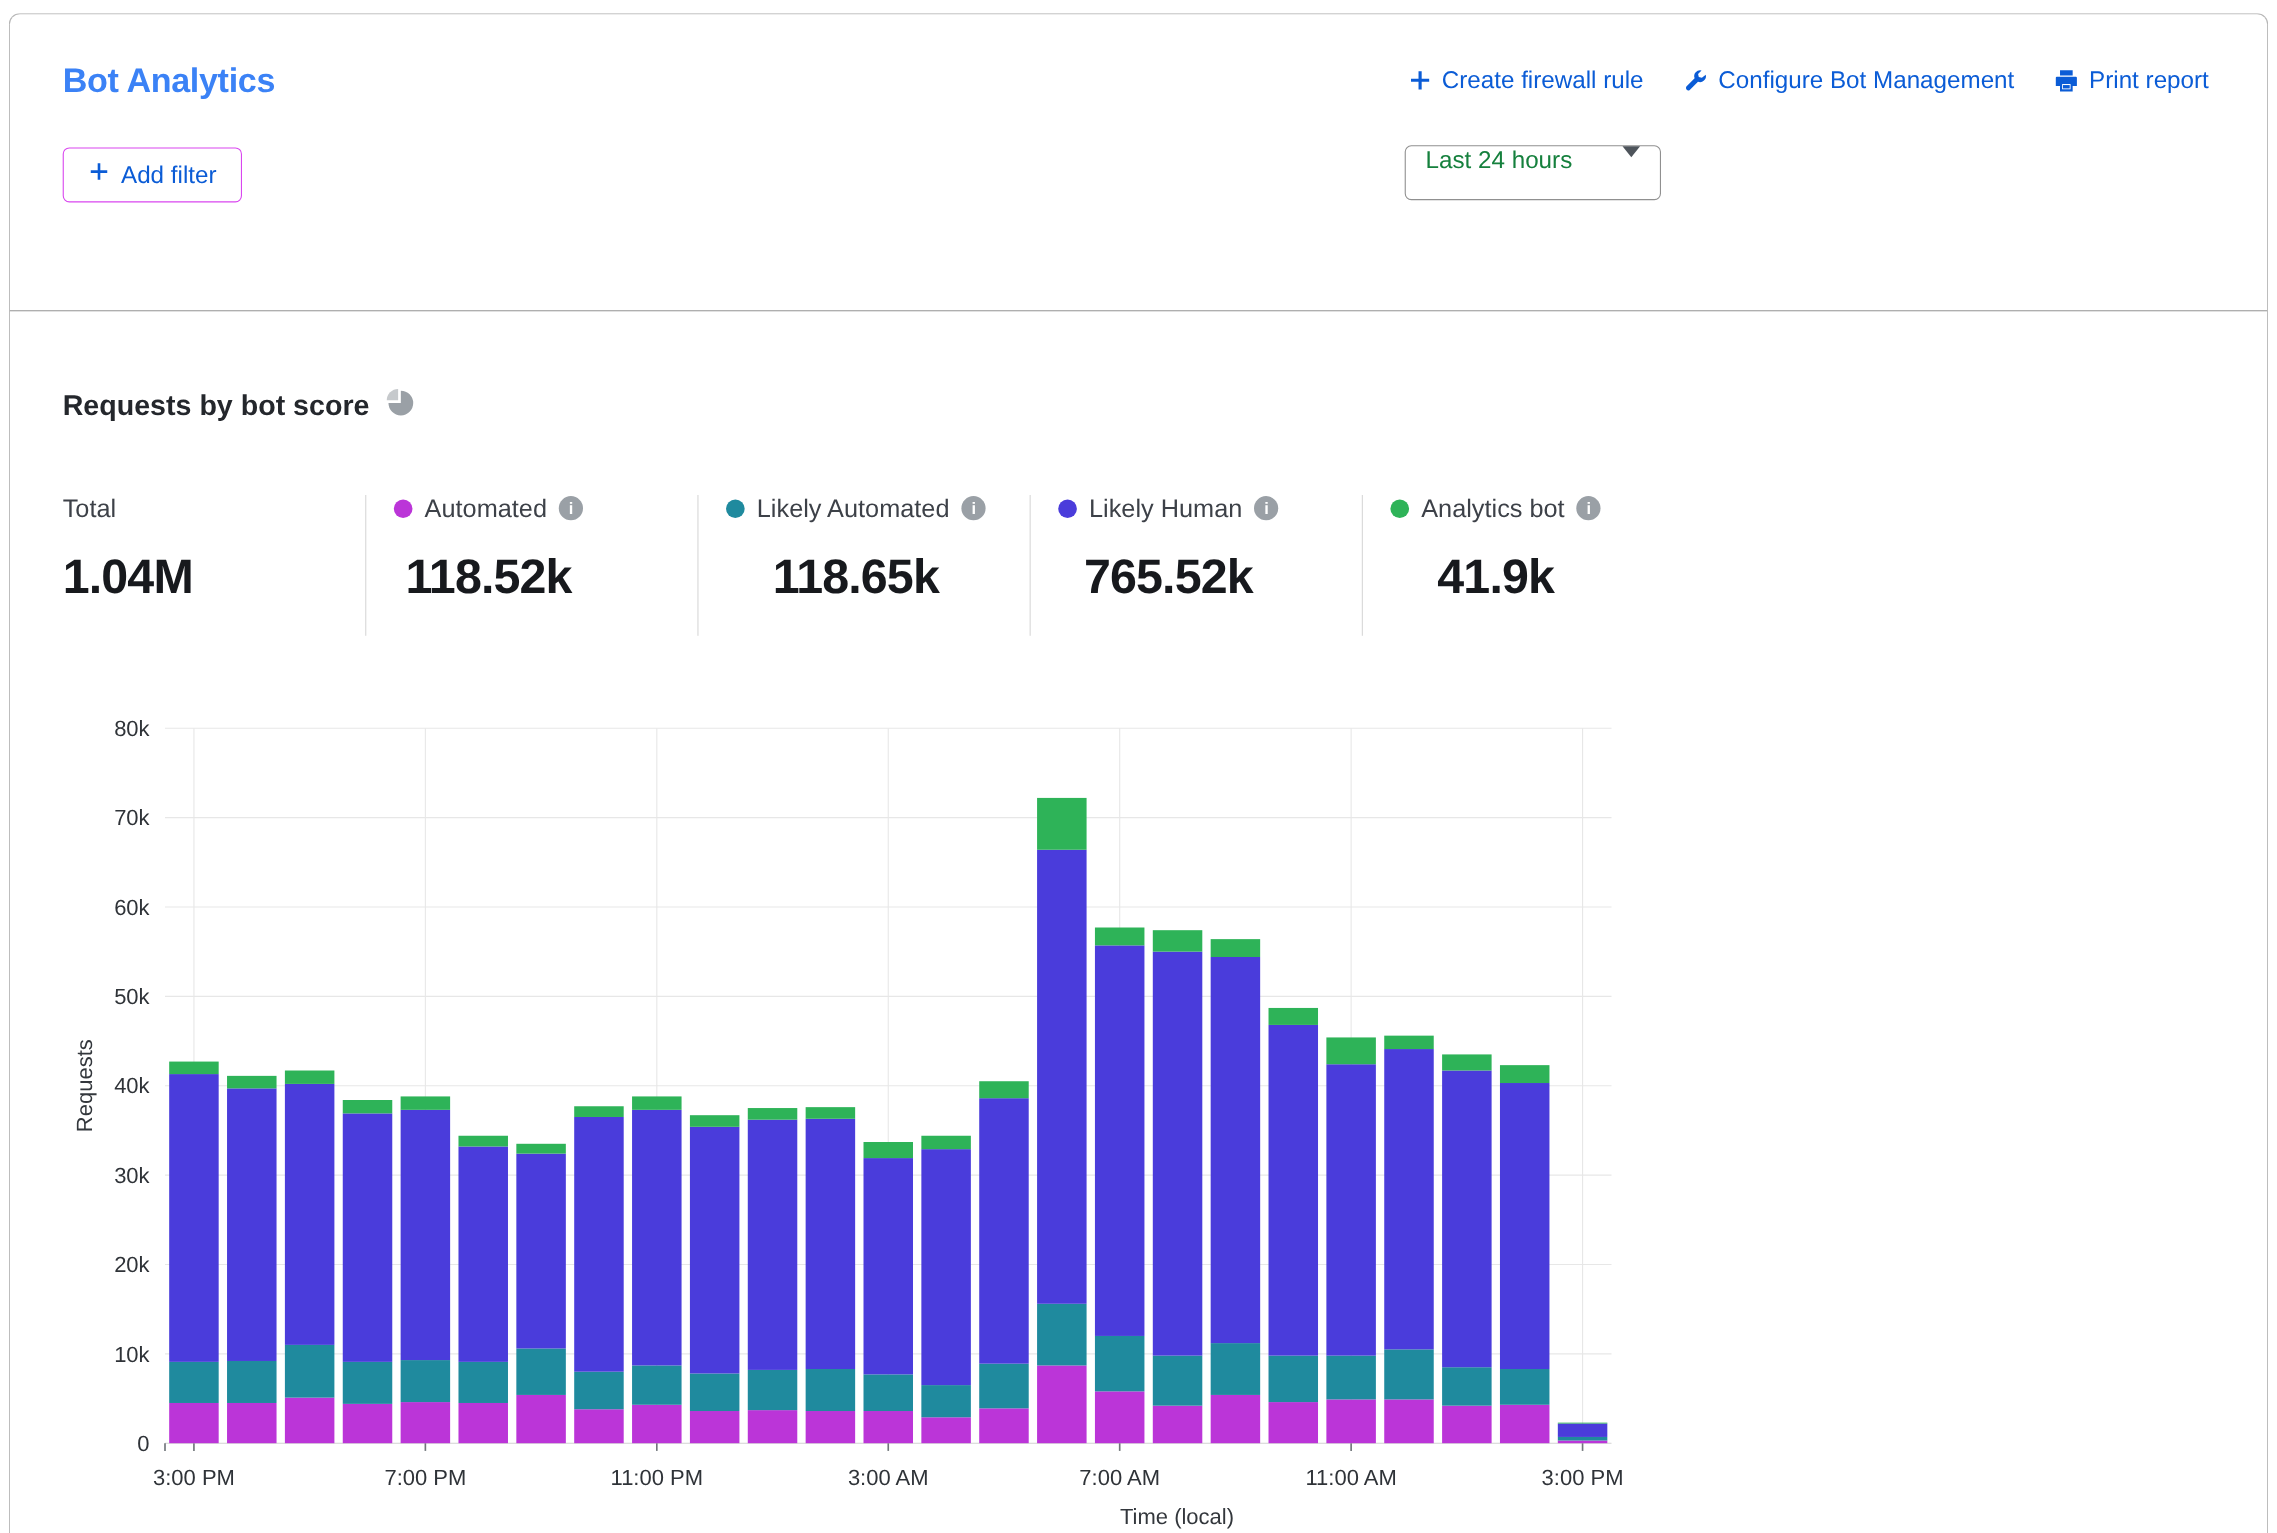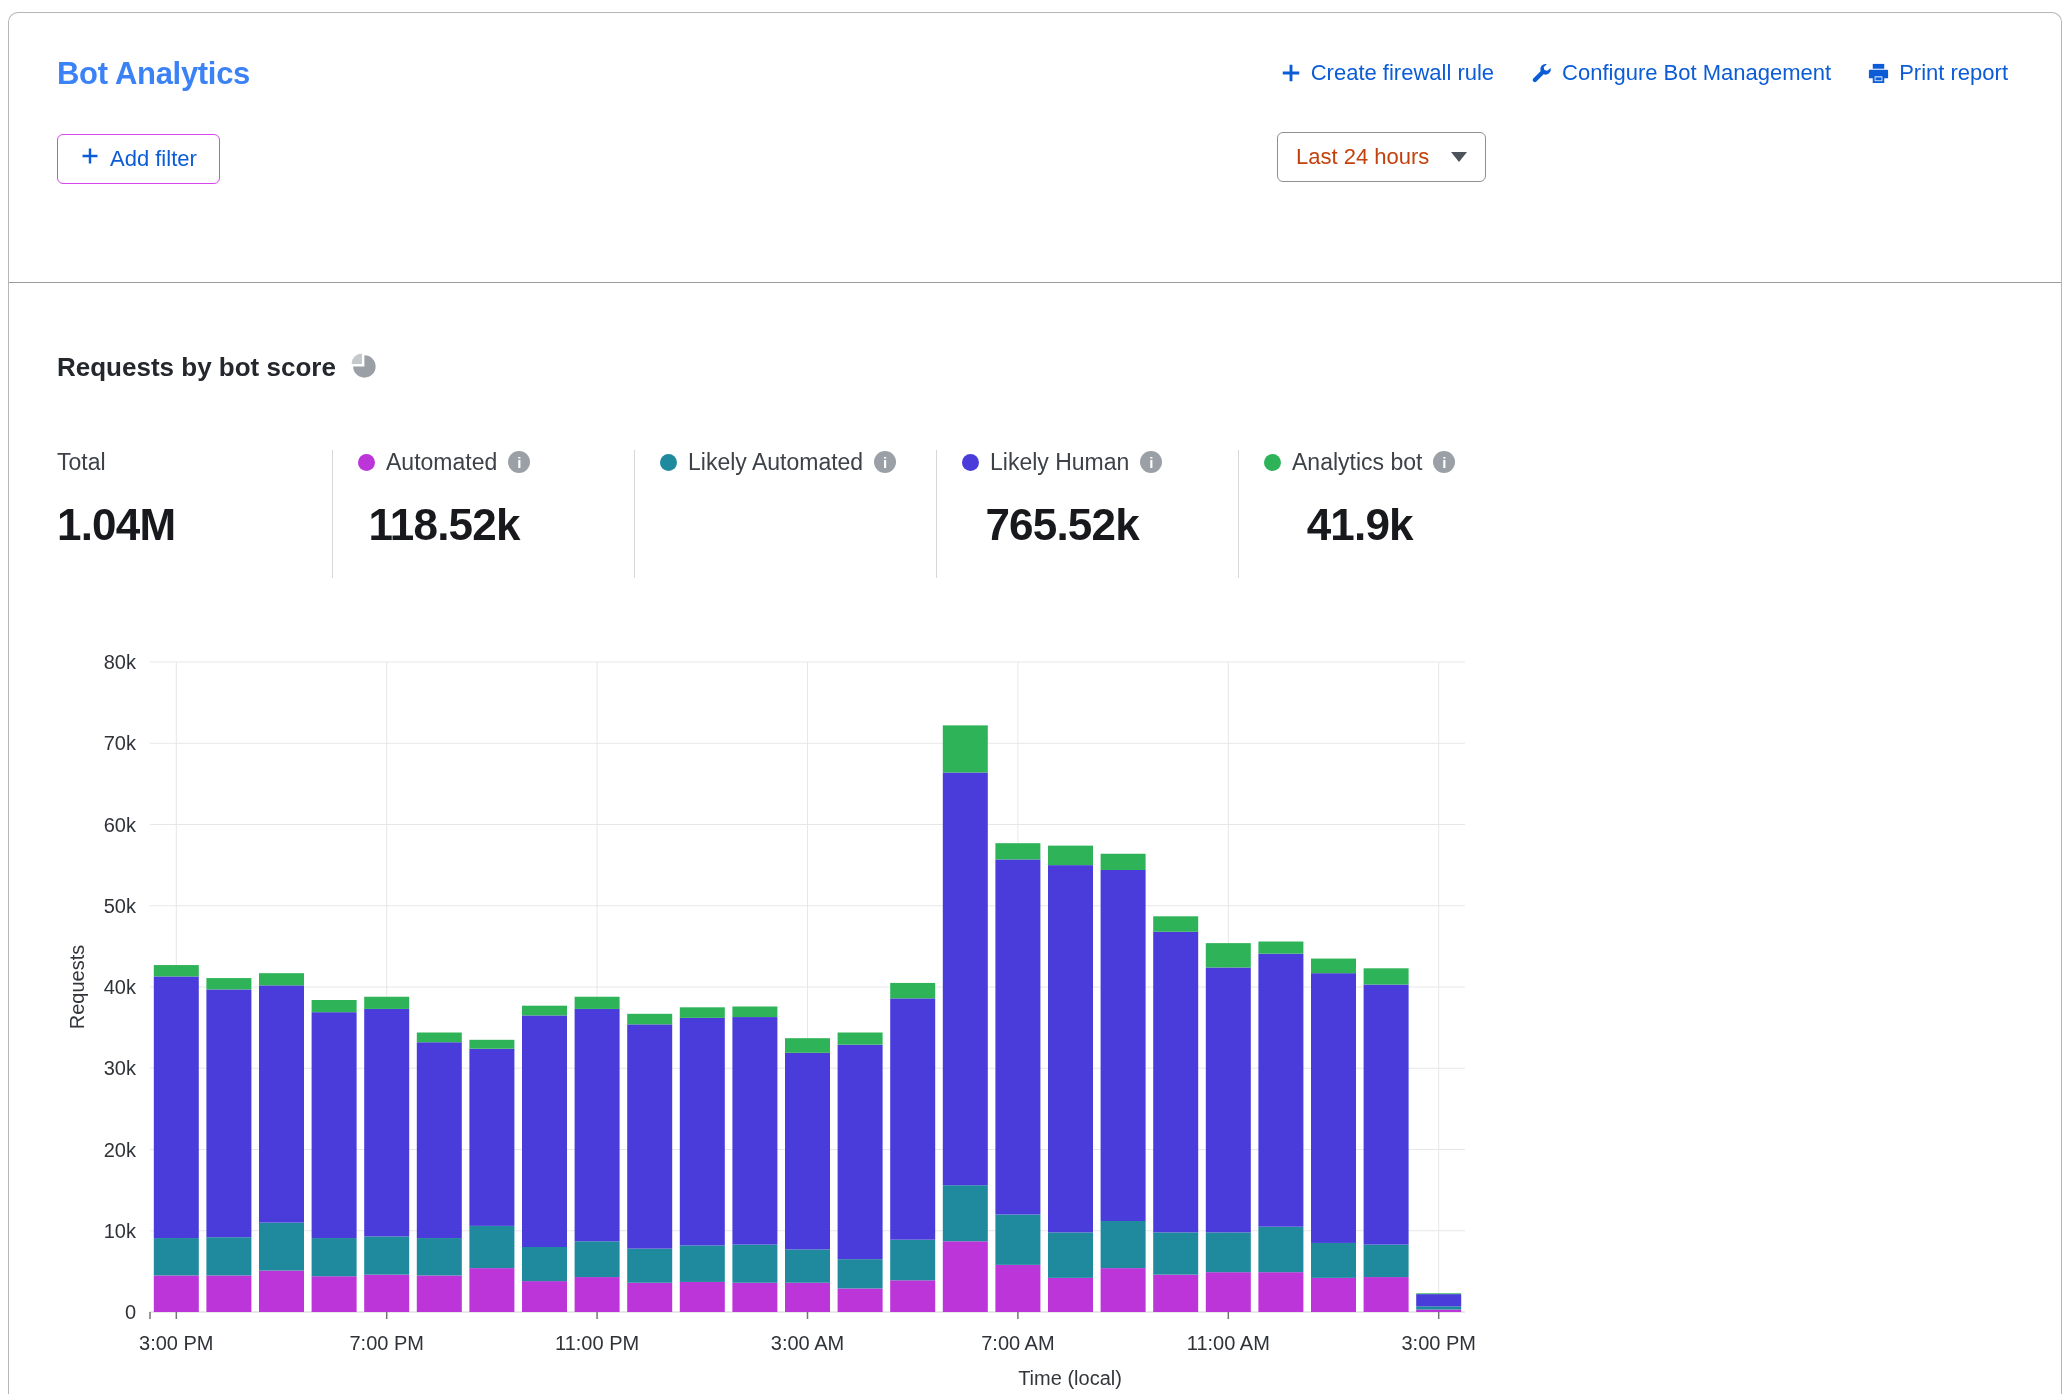--- a/index.html
+++ b/index.html
@@ -16,23 +16,23 @@
   .actions { position:absolute; top:60px; right:62px; display:flex; gap:36px; align-items:flex-end; }
   .action-link { display:flex; align-items:center; gap:9px; color:#0b5cd6;
     font-size:22px; cursor:pointer; text-decoration:none; }
   .action-link svg { display:block; }
 
   .add-filter { position:absolute; left:57px; top:134px; height:50px;
     display:inline-flex; align-items:center; gap:10px; padding:0 22px;
     border:1px solid #d946ef; border-radius:6px; background:#fff;
     color:#0b5cd6; font-size:22px; cursor:pointer; }
 
-  .dropdown { position:absolute; left:1277px; top:132px; width:209px; height:50px;
+  .dropdown { position:absolute; left:1277px; top:132px; width:233px; height:50px;
     border:1px solid #909090; border-radius:6px; background:#fff;
-    display:flex; align-items:center; padding:0 18px; font-size:22px; color:#c2410c;
+    display:flex; align-items:flex-start; padding:0 18px; font-size:22px; color:#15803d;
     cursor:pointer; }
   .dropdown .caret { margin-left:auto; width:0; height:0;
     border-left:8px solid transparent; border-right:8px solid transparent;
     border-top:10px solid #4e545b; }
 
   .header-divider { position:absolute; left:9px; top:282px; width:2052px; height:0;
     border-top:1px solid #9c9c9c; }
 
   .section-title-row { position:absolute; left:57px; top:352px; display:flex;
     align-items:center; gap:14px; }
@@ -136,20 +136,21 @@
     <div class="stat-value">118.52k</div>
   </div>
   <div class="stat-divider" style="left:634px"></div>
 
   <div class="stat" style="left:660px">
     <div class="stat-label-row">
       <span class="dot" style="background: rgb(31, 138, 158);"></span>
       <span class="stat-label">Likely Automated</span>
       <span class="info-icon">i</span>
     </div>
+    <div class="stat-value">118.65k</div>
   </div>
   <div class="stat-divider" style="left:936px"></div>
 
   <div class="stat" style="left:962px">
     <div class="stat-label-row">
       <span class="dot" style="background: rgb(74, 60, 219);"></span>
       <span class="stat-label">Likely Human</span>
       <span class="info-icon">i</span>
     </div>
     <div class="stat-value">765.52k</div>

